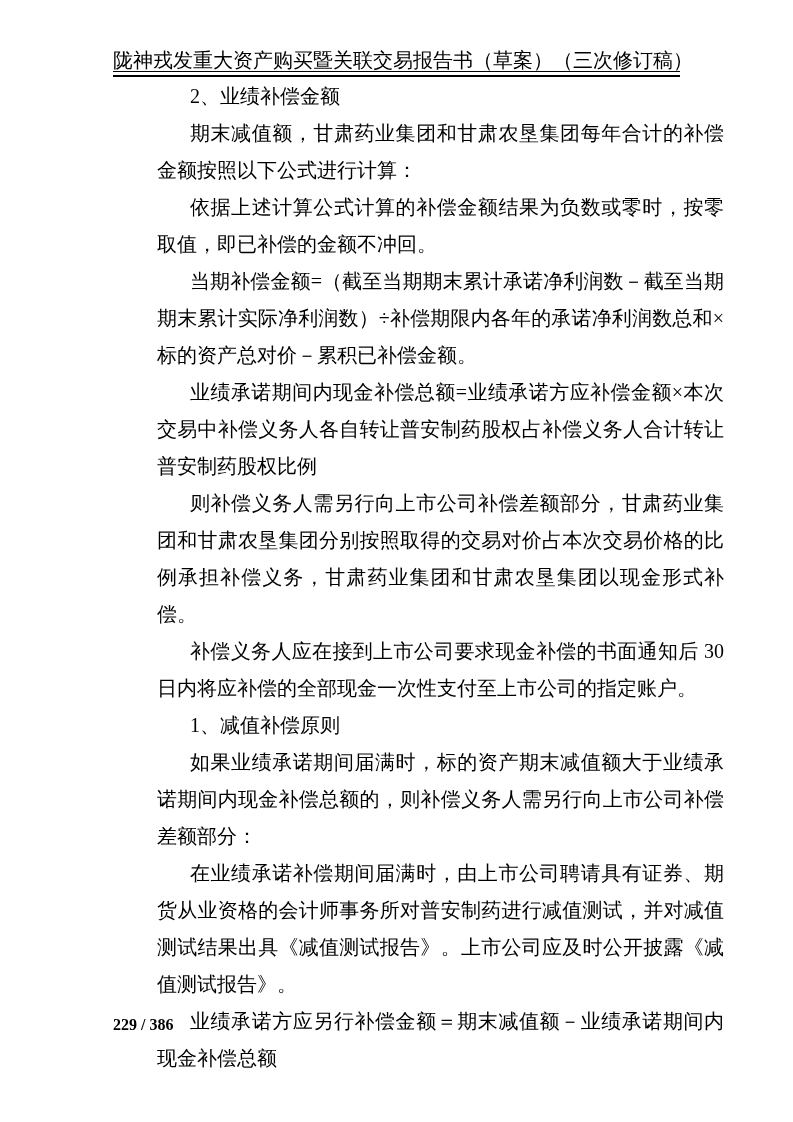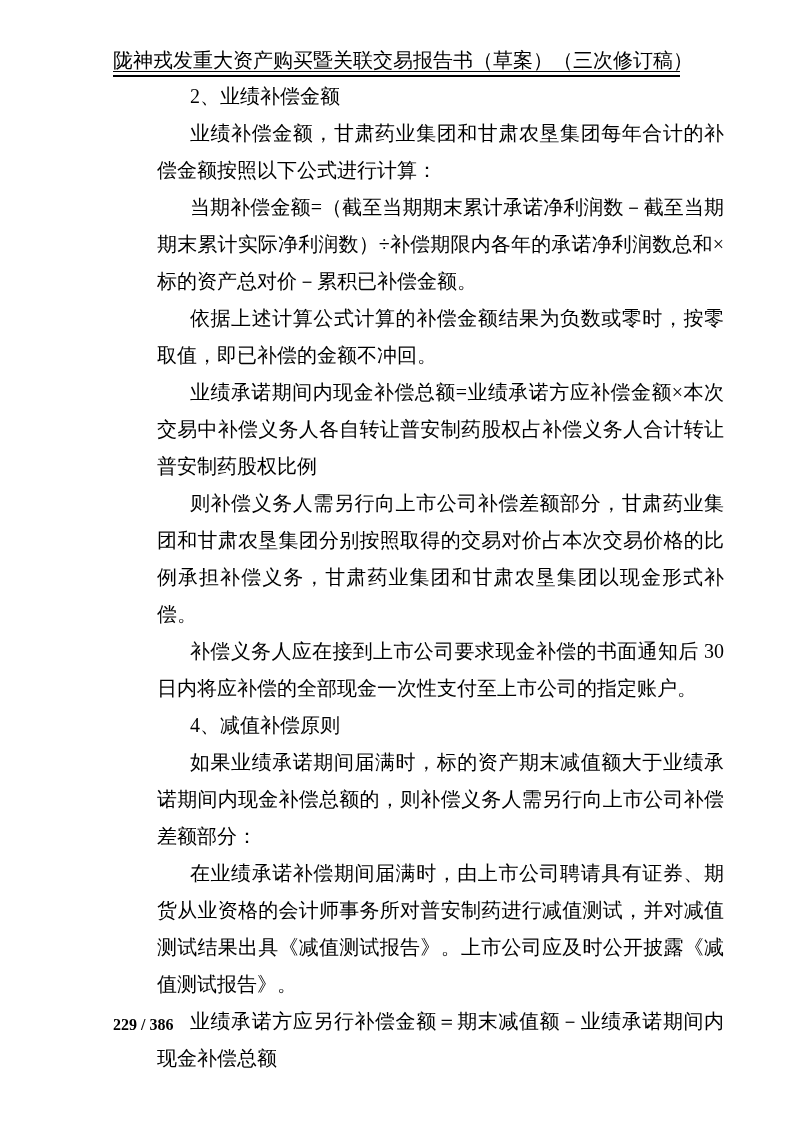--- a/index.html
+++ b/index.html
@@ -84,27 +84,27 @@
     <div class="header-row">
       <span>陇神戎发</span>
       <span>重大资产购买暨关联交易报告书（草案）（三次修订稿）</span>
     </div>
     <div class="rule-thin"></div>
     <div class="rule-thick"></div>
   </div>
 
   <div class="document-body">
     <p class="section-heading">2、业绩补偿金额</p>
-    <p>业绩补偿金额，甘肃药业集团和甘肃农垦集团每年合计的补偿金额按照以下公式进行计算：</p>
+    <p>期末减值额，甘肃药业集团和甘肃农垦集团每年合计的补偿金额按照以下公式进行计算：</p>
+    <p>依据上述计算公式计算的补偿金额结果为负数或零时，按零取值，即已补偿的金额不冲回。</p>
     <p>当期补偿金额=（截至当期期末累计承诺净利润数－截至当期期末累计实际净利润数）÷补偿期限内各年的承诺净利润数总和×标的资产总对价－累积已补偿金额。</p>
-    <p>依据上述计算公式计算的补偿金额结果为负数或零时，按零取值，即已补偿的金额不冲回。</p>
     <p>业绩承诺期间内现金补偿总额=业绩承诺方应补偿金额×本次交易中补偿义务人各自转让普安制药股权占补偿义务人合计转让普安制药股权比例</p>
     <p>则补偿义务人需另行向上市公司补偿差额部分，甘肃药业集团和甘肃农垦集团分别按照取得的交易对价占本次交易价格的比例承担补偿义务，甘肃药业集团和甘肃农垦集团以现金形式补偿。</p>
     <p>补偿义务人应在接到上市公司要求现金补偿的书面通知后 30 日内将应补偿的全部现金一次性支付至上市公司的指定账户。</p>
-    <p class="section-heading">4、减值补偿原则</p>
+    <p class="section-heading">1、减值补偿原则</p>
     <p>如果业绩承诺期间届满时，标的资产期末减值额大于业绩承诺期间内现金补偿总额的，则补偿义务人需另行向上市公司补偿差额部分：</p>
     <p>在业绩承诺补偿期间届满时，由上市公司聘请具有证券、期货从业资格的会计师事务所对普安制药进行减值测试，并对减值测试结果出具《减值测试报告》。上市公司应及时公开披露《减值测试报告》。</p>
     <p>业绩承诺方应另行补偿金额＝期末减值额－业绩承诺期间内现金补偿总额</p>
   </div>
 
   <div class="page-footer">
     <span>229 / 386</span>
   </div>
 
 </div>

